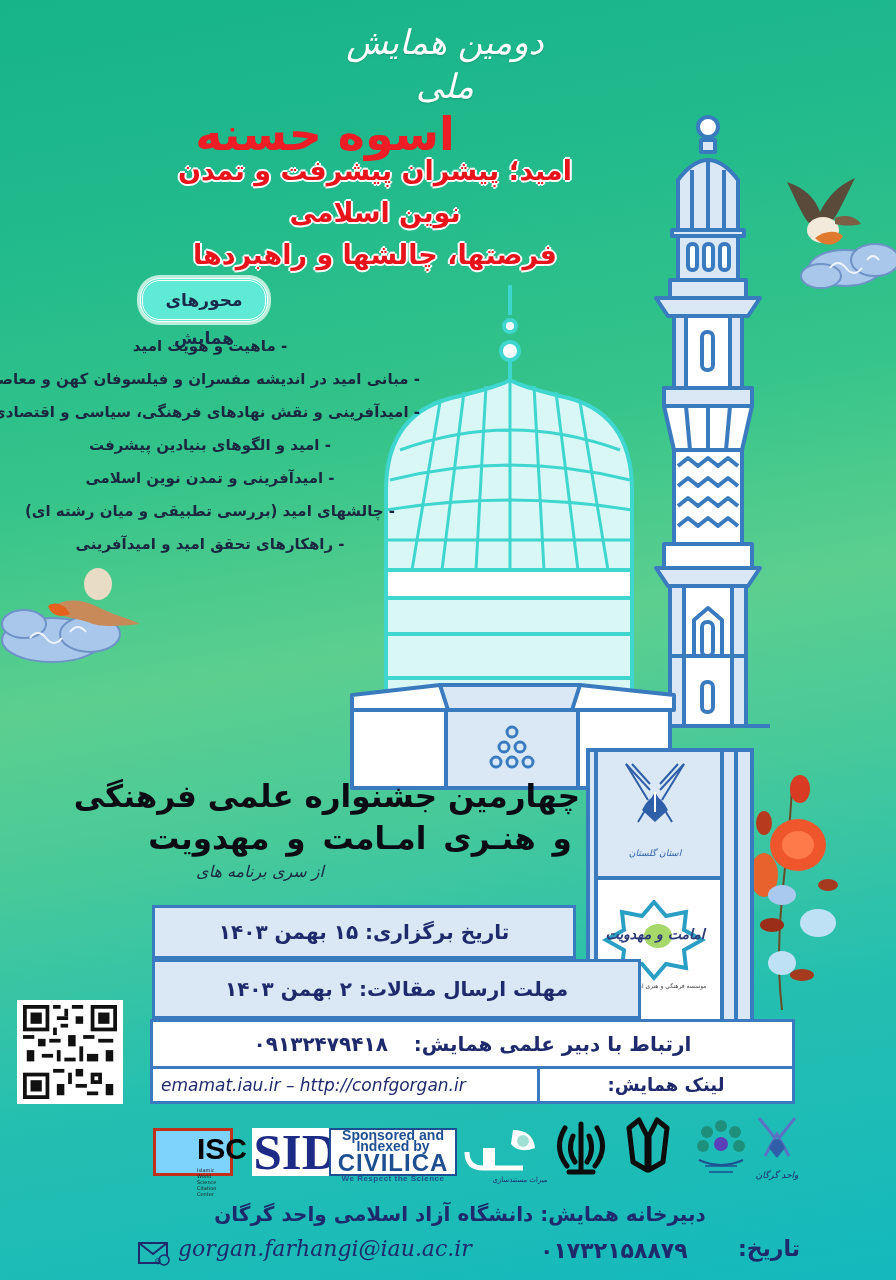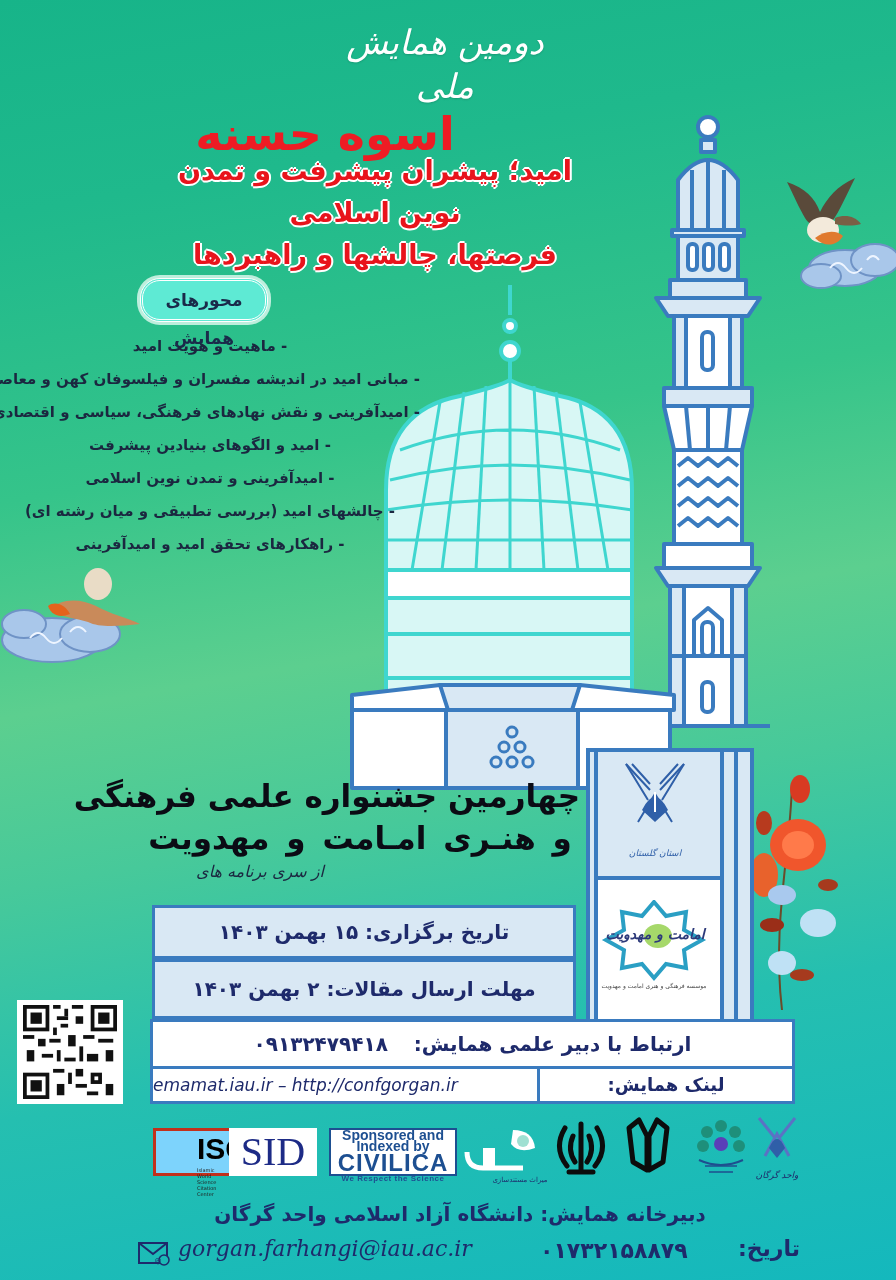--- a/index.html
+++ b/index.html
@@ -64,39 +64,39 @@
     font-size: 16px; color: #1b2740; font-style: italic;
   }
 
   
   .info-row {
     position: absolute; background: #d9e8f4; border: 3px solid #3a7bbf;
     display: flex; align-items: center; justify-content: center;
     font-weight: bold; color: #1e2a6b; font-size: 20px;
   }
   .row-date { left: 152px; top: 905px; width: 424px; height: 54px; }
-  .row-deadline { left: 152px; top: 959px; width: 424px; height: 60px; }
+  .row-deadline { left: 152px; top: 959px; width: 489px; height: 60px; }
   .row-contact { left: 150px; top: 1019px; width: 645px; height: 50px; background: #ffffff; }
   .row-contact .lbl { margin-left: 26px; }
   .row-contact .num { letter-spacing: 1px; }
   .row-link { left: 150px; top: 1066px; width: 645px; height: 38px; background: #ffffff; justify-content: space-between; padding: 0; }
   .row-link .lbl { width: 255px; text-align: center; font-size: 18px; border-left: 3px solid #3a7bbf; height: 100%; line-height: 32px; }
-  .row-link .urls { flex: 1; direction: ltr; text-align: left; font-weight: normal; font-style: italic; font-size: 17px; font-family: "DejaVu Sans", sans-serif; color: #1e2a6b; }
+  .row-link .urls { flex: 1; direction: ltr; text-align: left; padding-left: 8px; font-weight: normal; font-style: italic; font-size: 17px; font-family: "DejaVu Sans", sans-serif; color: #1e2a6b; }
 
   
   .logo { position: absolute; }
   .logo-isc {
     left: 153px; top: 1128px; width: 80px; height: 48px; background: #7dd3fc;
     border: 3px solid #c2301c; direction: ltr; padding-left: 41px;
   }
   .logo-isc .txt { font-family: "Liberation Sans", sans-serif; font-weight: 900; font-size: 30px; color: #000; line-height: 36px; }
   .logo-isc .small { font-size: 5px; color: #222; }
   .logo-sid {
-    left: 229px; top: 1128px; width: 88px; height: 48px; background: #fff; direction: ltr;
-    text-align: center; font-family: "Liberation Serif", serif; font-weight: normal; font-size: 40px; color: #1d2b86; line-height: 48px;
+    left: 252px; top: 1128px; width: 88px; height: 48px; background: #fff; direction: ltr;
+    text-align: center; font-family: "Liberation Serif", serif; font-weight: bold; font-size: 51px; color: #1d2b86; line-height: 48px;
   }
   .logo-civ {
     left: 329px; top: 1128px; width: 128px; height: 48px; background: #fff; border: 2px solid #1d4f91;
     direction: ltr; text-align: center; font-family: "Liberation Sans", sans-serif; color: #1d4f91;
   }
   .logo-civ .a { font-size: 14px; font-weight: bold; line-height: 11px; }
   .logo-civ .b { font-size: 24px; font-weight: bold; line-height: 22px; letter-spacing: 1px; }
   .logo-civ .c { font-size: 8px; font-weight: bold; line-height: 10px; letter-spacing: 0.5px; }
   .logo-svg { position: absolute; }
 

